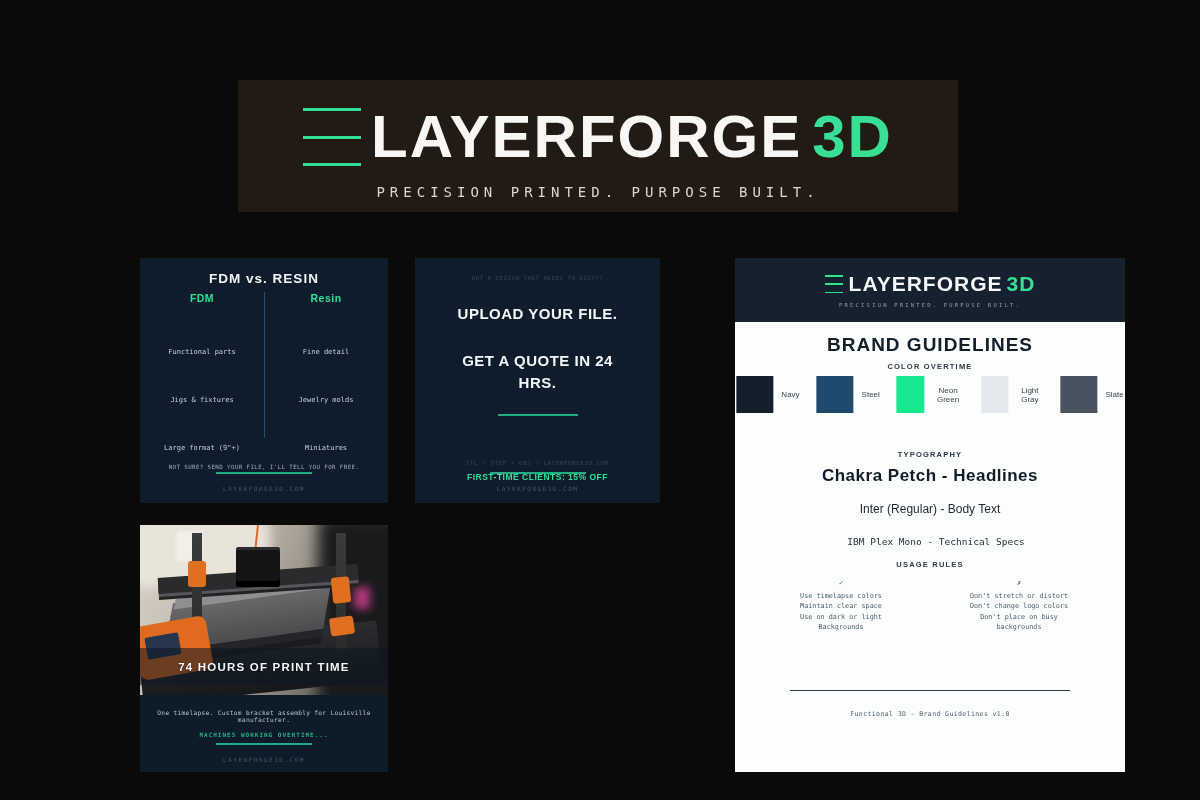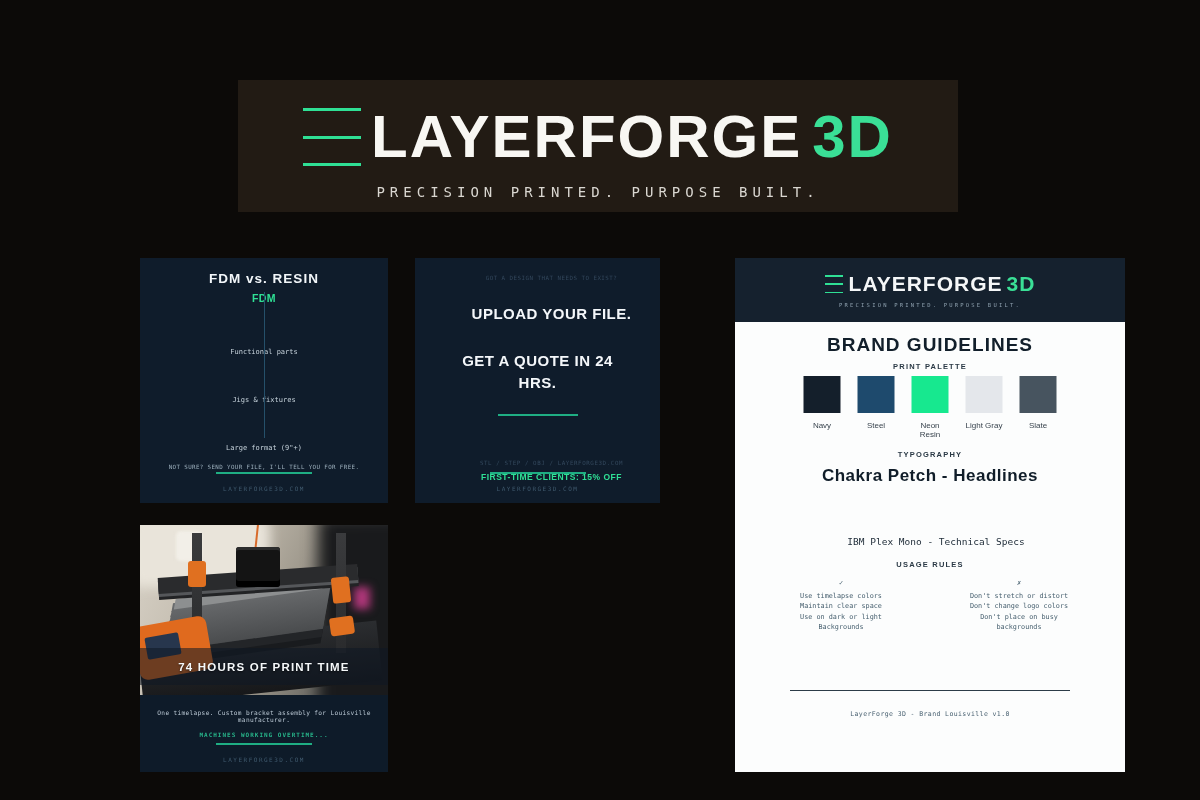--- a/index.html
+++ b/index.html
@@ -13,21 +13,21 @@
   .banner .logo-row{position:absolute;left:0;top:14px;width:100%;height:86px;
                     display:flex;align-items:center;justify-content:center;gap:10px;}
   .logo-lines{display:flex;flex-direction:column;justify-content:space-between;height:58px;width:58px;}
   .logo-lines span{display:block;height:3px;width:100%;background:#2fe095;}
   .banner .logo-text{font-size:60px;font-weight:800;letter-spacing:2px;color:#f8f7f3;line-height:1;}
   .banner .logo-text .accent{color:#3adf96;margin-left:10px;}
   .banner .tagline{position:absolute;left:0;top:104px;width:100%;text-align:center;
                    font-size:14px;letter-spacing:5px;color:#dad7d1;}
 
   
-  .card{position:absolute;background:#0f1c2b;color:#e8eef3;padding-left:14px;}
+  .card{position:absolute;background:#0f1c2b;color:#e8eef3;}
   .site-block{position:absolute;left:50%;transform:translateX(-50%);text-align:center;}
   .site-rule{display:block;width:96px;height:2px;background:#1fae83;margin:0 auto 3px;}
   .site-text{font-size:6px;letter-spacing:1.5px;color:#3f596d;}
 
   
   .comparison{left:140px;top:258px;width:248px;height:245px;}
   .comparison .title{margin:0;position:absolute;top:13px;left:0;width:100%;text-align:center;
                      font-size:13.5px;font-weight:700;letter-spacing:1px;color:#f2f6f9;}
   .comparison .cols{position:absolute;top:32px;left:0;width:100%;height:150px;display:flex;}
   .comparison .col{flex:1;display:flex;flex-direction:column;align-items:center;}
@@ -102,21 +102,21 @@
   .doc-head .tagline{position:absolute;top:44px;width:100%;text-align:center;
                      font-size:5.5px;letter-spacing:2.2px;color:#8ea0ae;}
   .doc-body{position:absolute;top:64px;left:0;width:100%;height:450px;color:#16222e;text-align:center;}
   .doc-title{margin:0;position:absolute;top:12px;width:100%;font-size:19px;font-weight:800;
              letter-spacing:1px;color:#121f2b;}
   .doc-label{margin:0;position:absolute;width:100%;font-size:7.5px;font-weight:700;
              letter-spacing:1.2px;color:#2a3razz945;}
   .doc-label{color:#2a3945;}
   .lbl-palette{top:40px;}
   .swatches{position:absolute;top:54px;left:50%;transform:translateX(-50%);display:flex;gap:17px;}
-  .swatch{display:flex;flex-direction:column;align-items:center;gap:8px;}
+  .swatch{display:flex;flex-direction:row;align-items:center;gap:8px;}
   .swatch .chip{width:37px;height:37px;}
   .swatch .chip-label{font-size:8px;color:#39444e;}
   .lbl-typography{top:128px;}
   .type-head{margin:0;position:absolute;top:144px;width:100%;font-size:17px;font-weight:800;
              letter-spacing:.5px;color:#101d29;}
   .type-body{margin:0;position:absolute;top:180px;width:100%;font-size:12px;color:#1b2836;}
   .type-mono{margin:6px;position:absolute;top:208px;width:100%;font-size:9.5px;color:#23303c;}
   .lbl-usage{top:238px;}
   .rules{position:absolute;top:256px;left:50%;transform:translateX(-50%);display:flex;gap:38px;}
   .rule-col{width:140px;font-size:6.8px;line-height:1.55;color:#47606f;}
@@ -146,20 +146,26 @@
   </header>
 
   <section class="card comparison">
     <h2 class="title">FDM vs. RESIN</h2>
     <div class="cols">
       <div class="col">
         <h3>FDM</h3>
         <p class="mono" style="top:58px;">Functional parts</p>
         <p class="mono" style="top:106px;">Jigs &amp; fixtures</p>
         <p class="mono" style="top:154px;">Large format (9"+)</p>
+      </div>
+      <div class="col">
+        <h3>Resin</h3>
+        <p class="mono" style="top:58px;">Fine detail</p>
+        <p class="mono" style="top:106px;">Jewelry molds</p>
+        <p class="mono" style="top:154px;">Miniatures</p>
       </div>
     </div>
     <div class="vdiv"></div>
     <p class="footnote mono">NOT SURE? SEND YOUR FILE, I'LL TELL YOU FOR FREE.</p>
     <div class="site-block">
       <span class="site-rule"></span>
       <span class="site-text mono">LAYERFORGE3D.COM</span>
     </div>
   </section>
 
@@ -220,46 +226,47 @@
         <div class="logo-text">
           <span>LAYERFORGE</span><span class="accent">3D</span>
         </div>
       </div>
       <div class="tagline mono">PRECISION PRINTED. PURPOSE BUILT.</div>
     </header>
 
     <div class="doc-body">
       <h1 class="doc-title">BRAND GUIDELINES</h1>
 
-      <h4 class="doc-label lbl-palette">PRINT PALETTE</h4>
+      <h4 class="doc-label lbl-palette">COLOR OVERTIME</h4>
       <div class="swatches">
         <div class="swatch">
           <div class="chip" style="background: rgb(20, 31, 43);"></div>
           <span class="chip-label">Navy</span>
         </div>
         <div class="swatch">
           <div class="chip" style="background: rgb(30, 74, 109);"></div>
           <span class="chip-label">Steel</span>
         </div>
         <div class="swatch">
           <div class="chip" style="background: rgb(23, 232, 143);"></div>
-          <span class="chip-label">Neon Resin</span>
+          <span class="chip-label">Neon Green</span>
         </div>
         <div class="swatch">
           <div class="chip" style="background: rgb(228, 231, 235);"></div>
           <span class="chip-label">Light Gray</span>
         </div>
         <div class="swatch">
           <div class="chip" style="background: rgb(71, 84, 95);"></div>
           <span class="chip-label">Slate</span>
         </div>
       </div>
 
       <h4 class="doc-label lbl-typography">TYPOGRAPHY</h4>
       <p class="type-head">Chakra Petch - Headlines</p>
+      <p class="type-body">Inter (Regular) - Body Text</p>
       <p class="type-mono mono">IBM Plex Mono - Technical Specs</p>
 
       <h4 class="doc-label lbl-usage">USAGE RULES</h4>
       <div class="rules">
         <div class="rule-col mono">
           <span class="mark">✓</span>
           <div>Use timelapse colors</div>
           <div>Maintain clear space</div>
           <div>Use on dark or light</div>
           <div>Backgrounds</div>
@@ -267,17 +274,17 @@
         <div class="rule-col mono">
           <span class="mark">✗</span>
           <div>Don't stretch or distort</div>
           <div>Don't change logo colors</div>
           <div>Don't place on busy</div>
           <div>backgrounds</div>
         </div>
       </div>
 
       <hr class="doc-hr">
-      <p class="doc-footer mono">LayerForge 3D - Brand Louisville v1.0</p>
+      <p class="doc-footer mono">Functional 3D - Brand Guidelines v1.0</p>
     </div>
   </section>
 
 </div>
 
 </body></html>

